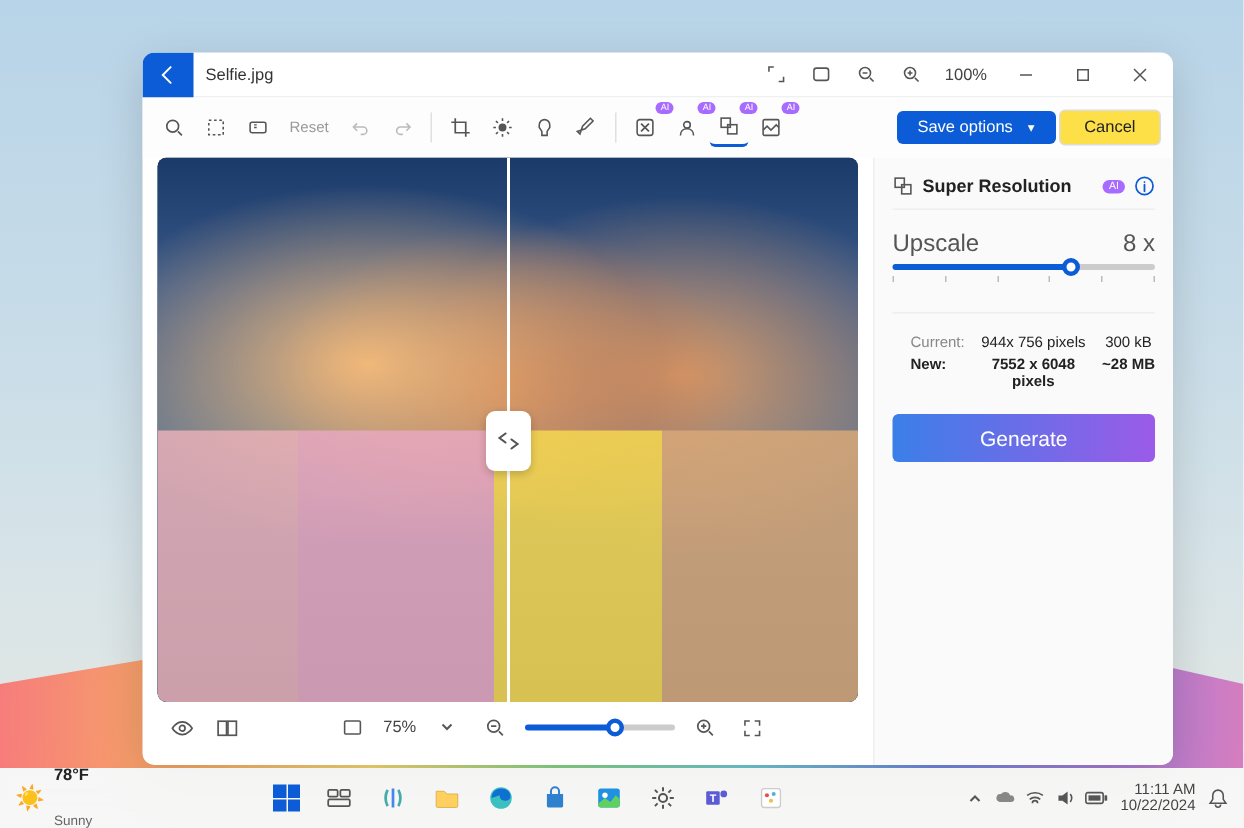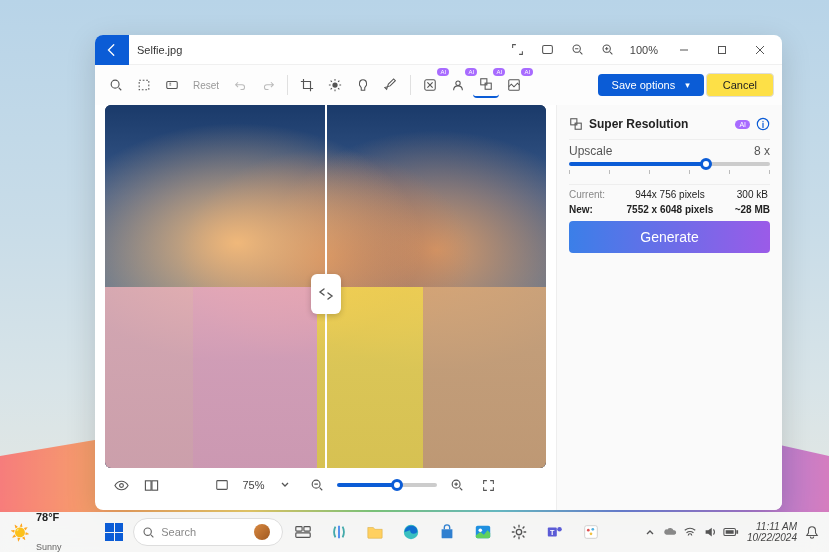--- a/index.html
+++ b/index.html
@@ -183,47 +183,48 @@
 .slider-thumb {
   position: absolute;
   width: 12px; height: 12px;
   background: #fff;
   border: 3px solid #0b5cd6;
   border-radius: 50%;
   top: 50%; transform: translate(-50%, -50%);
 }
 
 .sidepanel {
-  width: 226px;
+  width: 200px;
   background: #fafafa;
   border-left: 1px solid #eee;
   padding: 8px 12px;
   display: flex;
   flex-direction: column;
+  gap: 10px;
 }
 .panel-header {
   display: flex;
   align-items: center;
   gap: 6px;
   padding: 4px 0 8px 0;
   border-bottom: 1px solid #eee;
 }
 .panel-header .title { font-size: 12px; font-weight: 600; flex: 1; }
 .ai-badge {
   font-size: 7px;
   background: #a86bff;
   color: #fff;
   border-radius: 6px;
   padding: 1px 4px;
 }
 .info-icon { color: #0b5cd6; cursor: pointer; }
 .setting-row {
   display: flex;
   justify-content: space-between;
-  font-size: 12px;
+  font-size: 16px;
   color: #555;
   margin: 4px 0;
 }
 .panel-slider {
   width: 100%; height: 4px;
   background: linear-gradient(90deg, #0b5cd6 0%, #0b5cd6 68%, #ccc 68%, #ccc 100%);
   border-radius: 2px;
   position: relative;
   margin: 4px 0 14px 0;
 }
@@ -237,21 +238,21 @@
   width: 1px; height: 4px; background: #bbb;
 }
 .sep { height: 1px; background: #eee; margin: 4px 0; }
 .readout {
   display: grid;
   grid-template-columns: auto 1fr auto;
   row-gap: 4px;
   column-gap: 8px;
   font-size: 10px;
 }
-.readout .label { color: #888; }
+.readout .label { color: #888; margin-left: 12px; }
 .readout .bold { font-weight: 600; color: #222; }
 .readout .right { text-align: center; }
 .generate-btn {
   margin-top: 6px;
   padding: 8px;
   text-align: center;
   background: linear-gradient(90deg, #3b7fe8 0%, #9b5be8 100%);
   color: #fff;
   border-radius: 4px;
   font-size: 14px;
@@ -316,21 +317,21 @@
 }
 .taskbar-right {
   display: flex;
   align-items: center;
   gap: 8px;
   font-size: 10px;
   color: #444;
 }
 .tray-icons { display: flex; gap: 6px; }
 .tray-icon { display: flex; align-items: center; justify-content: center; color:#555; }
-.clock { text-align: right; line-height: 1.1; font-style: italic; }
+.clock { text-align: right; line-height: 1.1; }
 
 
 .desktop-flourish {
   position: absolute;
   left: 0; right: 0; bottom: 40px; height: 140px;
   background: linear-gradient(0deg, transparent 0%, transparent 40%),
     linear-gradient(90deg,
       #ff5050 0%, #ff9030 15%, #ffd040 30%,
       #60d060 45%, #40c0d0 60%, #4060e0 75%,
       #9050d0 90%, #d050b0 100%);
@@ -617,30 +618,20 @@
   </div>
   <div class="taskbar-center">
     <div class="start-btn">
       <div class="win-logo">
           <span></span>
           <span></span>
           <span></span>
           <span></span>
         </div>
     </div>
-    <div class="search-box">
-      <span class="s-icon">
-        <svg width="13" height="13" viewBox="0 0 16 16">
-            <circle cx="7" cy="7" r="4.5" stroke="#666" stroke-width="1.4" fill="none"></circle>
-            <path d="M11 11l3 3" stroke="#666" stroke-width="1.4"></path>
-          </svg>
-      </span>
-      <span style="color:#888;font-size:11px;">Search</span>
-      <span class="owl"></span>
-    </div>
     <div class="app-icon">
       <svg width="18" height="18" viewBox="0 0 20 20">
           <rect x="2" y="4" width="7" height="5" rx="1" stroke="#555" fill="none" stroke-width="1.3"></rect>
           <rect x="11" y="4" width="7" height="5" rx="1" stroke="#555" fill="none" stroke-width="1.3"></rect>
           <rect x="2" y="11" width="16" height="5" rx="1" stroke="#555" fill="none" stroke-width="1.3"></rect>
         </svg>
     </div>
     <div class="app-icon">
       <svg width="18" height="18" viewBox="0 0 20 20">
           <path d="M6 4c-2 4-2 8 0 12M14 4c2 4 2 8 0 12" stroke="#4aa" stroke-width="2" fill="none"></path>

